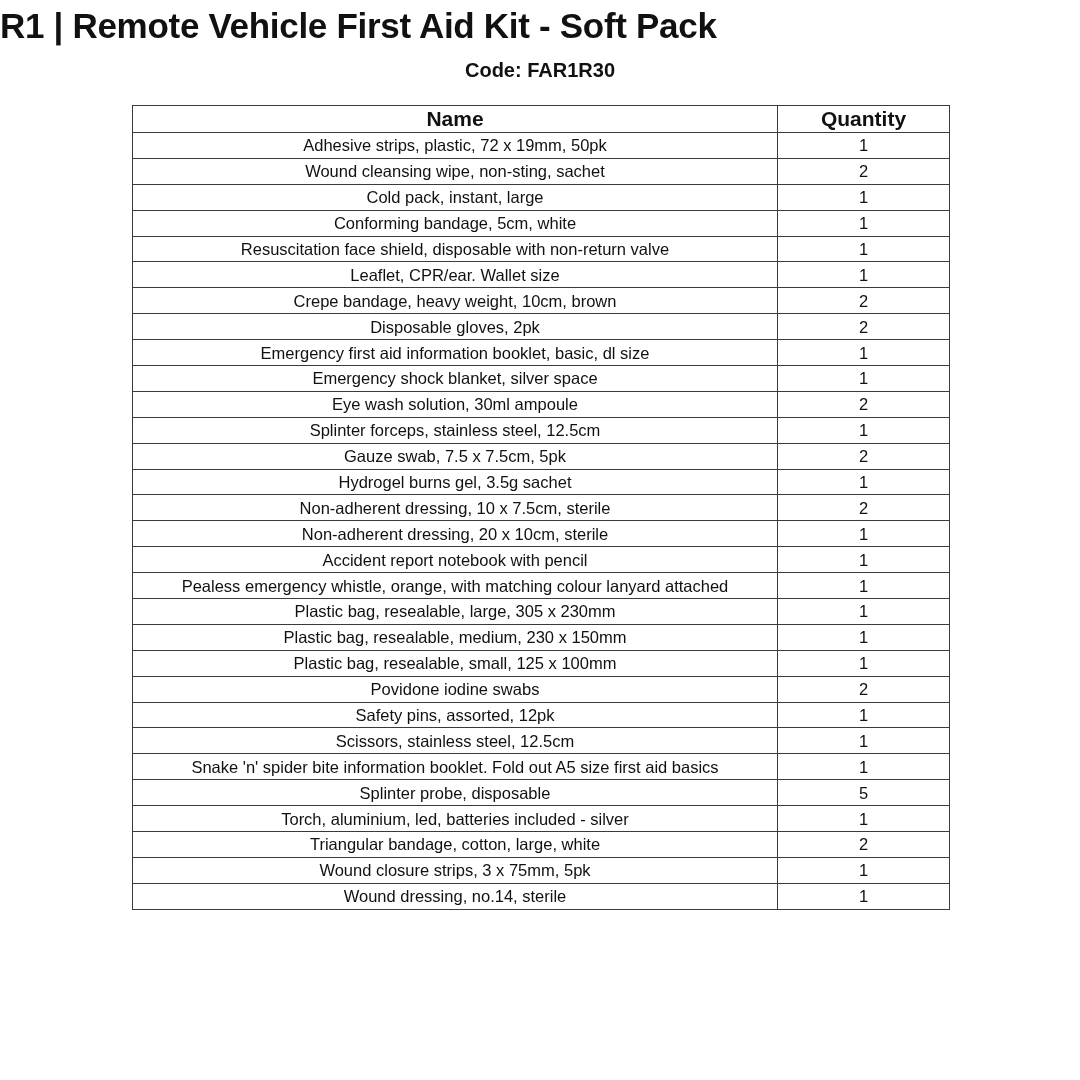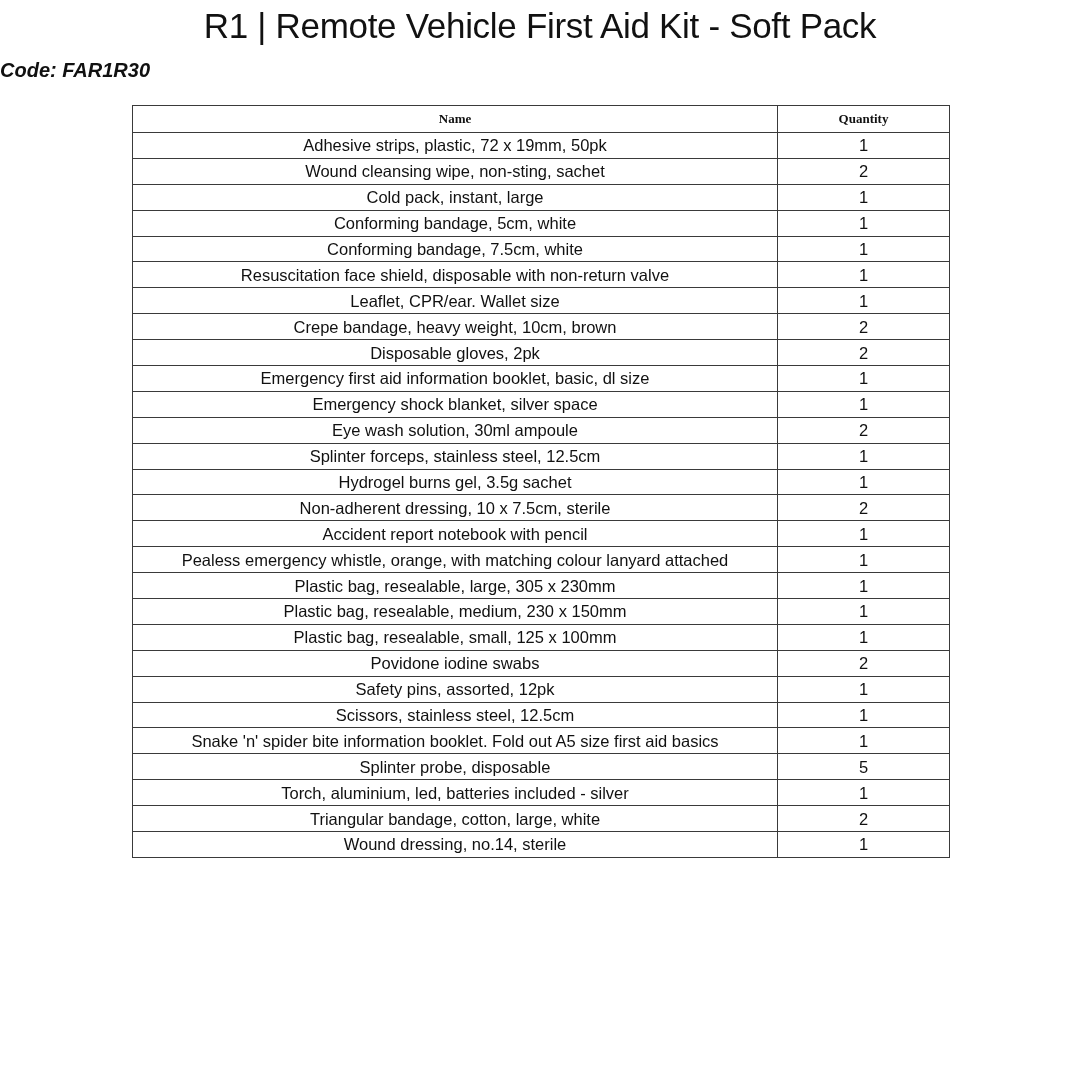--- a/index.html
+++ b/index.html
@@ -1,26 +1,26 @@
 <!DOCTYPE html>
 <html><head>
   <meta charset="utf-8">
   <style>
     html, body { margin:0; padding:0; background:#ffffff; }
     body { width:1080px; height:1080px; position:relative; overflow:hidden;
            font-family:"Liberation Sans", "DejaVu Sans", sans-serif; color:#111; }
-    .title { position:absolute; left:0; top:4px; width:1080px; text-align:center;
-             font-weight:normal; font-size:35px; line-height:44px; letter-spacing:-0.3px; }
-    .code { position:absolute; left:0; top:56px; width:1080px; 
-            font-weight:bold; font-size:20px; line-height:28px;font-style:italic; }
+    .title { position:absolute; left:0; top:4px; width:1080px; text-align:left;
+             font-weight:bold; font-size:35px; line-height:44px; letter-spacing:-0.3px; }
+    .code { position:absolute; left:0; top:56px; width:1080px; text-align:center;
+            font-weight:bold; font-size:20px; line-height:28px; }
     table.items { position:absolute; left:132px; top:105px; width:817px;
                   border-collapse:collapse; table-layout:fixed; }
     table.items th, table.items td { border:1px solid #3a3a3a; text-align:center;
                   padding:0; white-space:nowrap; overflow:hidden; }
-    table.items th { font-weight:bold; font-size:13px; height:26px; line-height:26px;font-family:Liberation Serif, serif; }
+    table.items th { font-weight:bold; font-size:21px; height:26px; line-height:26px; }
     table.items td { font-size:16.5px; height:24.9px; line-height:24px; }
     col.c-name { width:645px; }
     col.c-qty { width:172px; }
   </style>
 </head>
 <body>
 
 <div class="title">R1 | Remote Vehicle First Aid Kit - Soft Pack</div>
 <div class="code">Code: FAR1R30</div>
 
@@ -46,24 +46,20 @@
       </tr>
       <tr>
         <td>Cold pack, instant, large</td>
         <td>1</td>
       </tr>
       <tr>
         <td>Conforming bandage, 5cm, white</td>
         <td>1</td>
       </tr>
       <tr>
-        <td>Conforming bandage, 7.5cm, white</td>
-        <td>1</td>
-      </tr>
-      <tr>
         <td>Resuscitation face shield, disposable with non-return valve</td>
         <td>1</td>
       </tr>
       <tr>
         <td>Leaflet, CPR/ear. Wallet size</td>
         <td>1</td>
       </tr>
       <tr>
         <td>Crepe bandage, heavy weight, 10cm, brown</td>
         <td>2</td>
@@ -82,26 +78,34 @@
       </tr>
       <tr>
         <td>Eye wash solution, 30ml ampoule</td>
         <td>2</td>
       </tr>
       <tr>
         <td>Splinter forceps, stainless steel, 12.5cm</td>
         <td>1</td>
       </tr>
       <tr>
+        <td>Gauze swab, 7.5 x 7.5cm, 5pk</td>
+        <td>2</td>
+      </tr>
+      <tr>
         <td>Hydrogel burns gel, 3.5g sachet</td>
         <td>1</td>
       </tr>
       <tr>
         <td>Non-adherent dressing, 10 x 7.5cm, sterile</td>
         <td>2</td>
+      </tr>
+      <tr>
+        <td>Non-adherent dressing, 20 x 10cm, sterile</td>
+        <td>1</td>
       </tr>
       <tr>
         <td>Accident report notebook with pencil</td>
         <td>1</td>
       </tr>
       <tr>
         <td>Pealess emergency whistle, orange, with matching colour lanyard attached</td>
         <td>1</td>
       </tr>
       <tr>
@@ -138,17 +142,21 @@
       </tr>
       <tr>
         <td>Torch, aluminium, led, batteries included - silver</td>
         <td>1</td>
       </tr>
       <tr>
         <td>Triangular bandage, cotton, large, white</td>
         <td>2</td>
       </tr>
       <tr>
+        <td>Wound closure strips, 3 x 75mm, 5pk</td>
+        <td>1</td>
+      </tr>
+      <tr>
         <td>Wound dressing, no.14, sterile</td>
         <td>1</td>
       </tr>
     </tbody>
 </table>
 
 </body></html>

